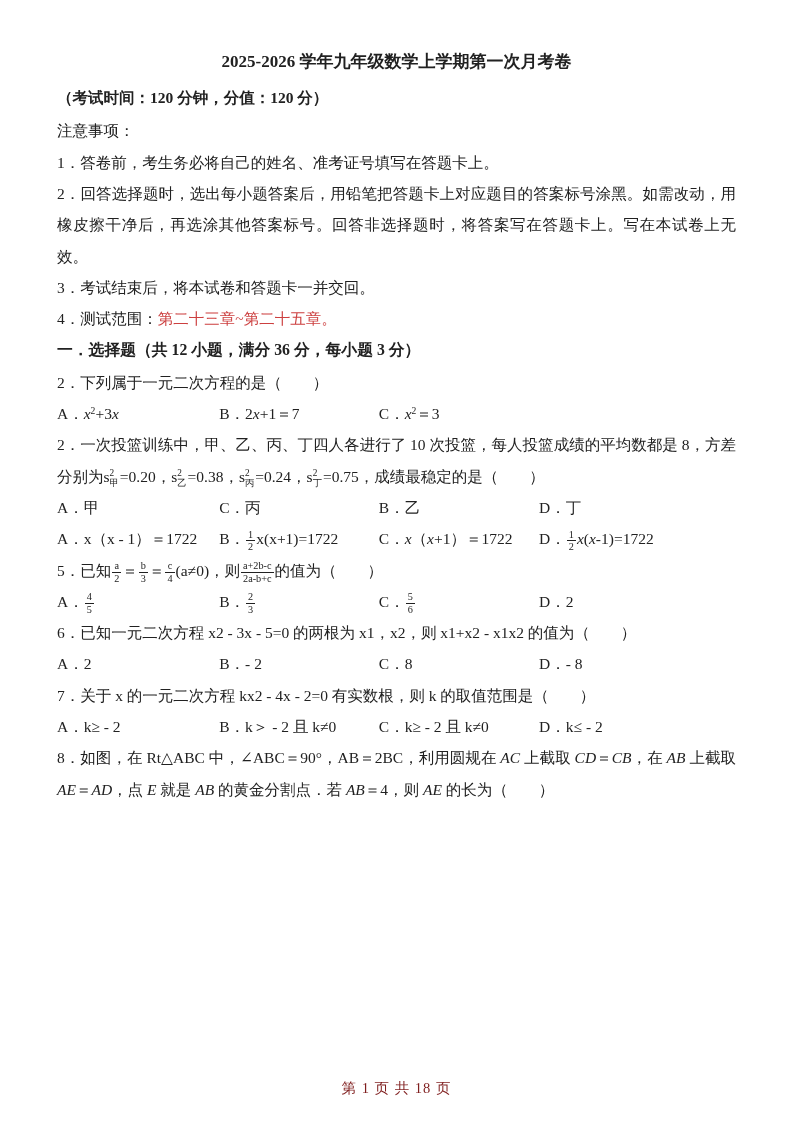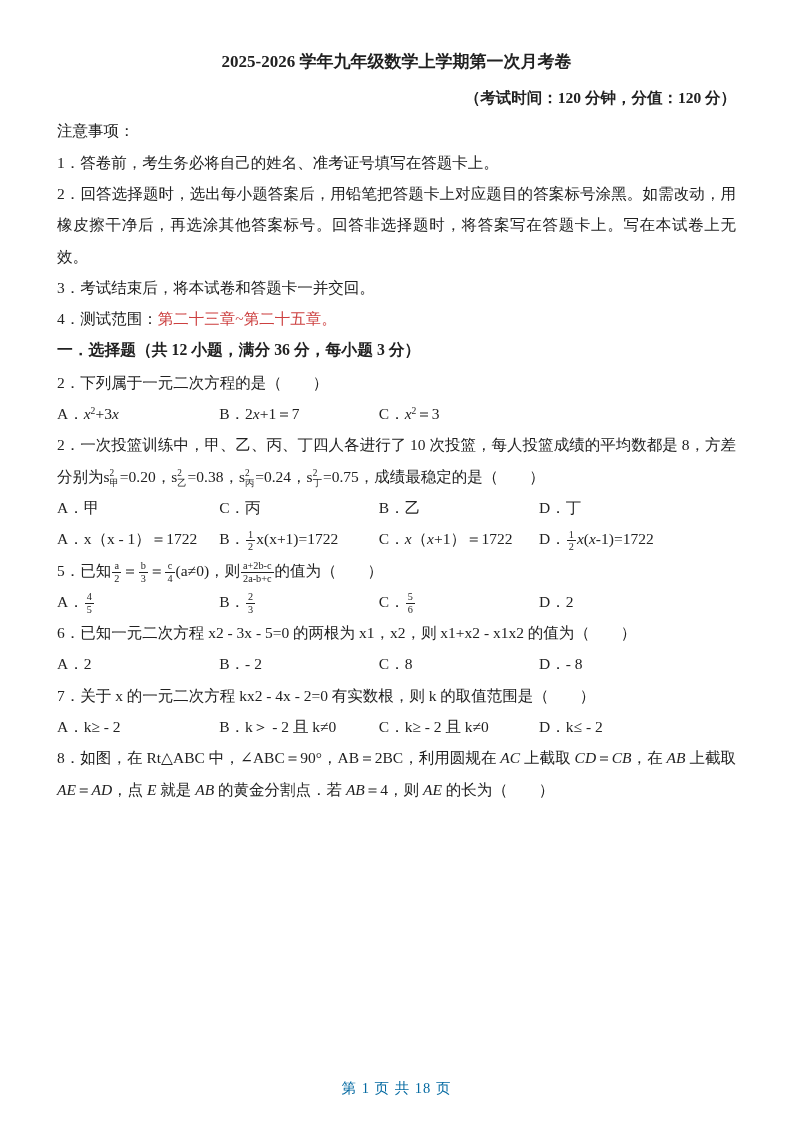--- a/index.html
+++ b/index.html
@@ -9,34 +9,34 @@
     position:relative;
     width:793px; height:1122px;
     background:#ffffff;
     color:var(--ink);
     font-family:"Liberation Serif","DejaVu Serif",serif;
     font-size:15.5px;
     padding:44px 57px 16px 57px;
     overflow:hidden;
   }
   .title{ text-align:center; font-weight:700; font-size:17px; line-height:2.1; }
-  .subtitle{ text-align:right; font-weight:700; font-size:15.5px; line-height:2.3; }
+  .subtitle{ text-align:left; font-weight:700; font-size:15.5px; line-height:2.3; }
   .para{ line-height:2.02; text-align:justify; }
   .notice-heading{ line-height:2.02; }
   .section-heading{ font-weight:700; font-size:15.8px; line-height:2.05; }
   .opts{
     display:grid;
     grid-template-columns:23.9% 23.5% 23.6% auto;
     line-height:2.02;
     align-items:baseline;
   }
   .opt{ white-space:nowrap; }
   .footer{
     position:absolute; left:0; right:0; bottom:24px;
-    text-align:center; font-size:14.5px; color:#0369a1;
+    text-align:center; font-size:14.5px; color:#7f1d1d;
     letter-spacing:1px;
   }
   .red{ color:var(--red); }
   .it{ font-style:italic; }
   .sup{ font-size:0.62em; vertical-align:0.55em; line-height:0; }
   .frac{
     display:inline-block; vertical-align:-0.6em; text-align:center;
     font-size:0.66em; line-height:1.15; margin:0 1px;
   }
   .frac .fn{ display:block; border-bottom:1px solid currentColor; padding:0 2px; }

